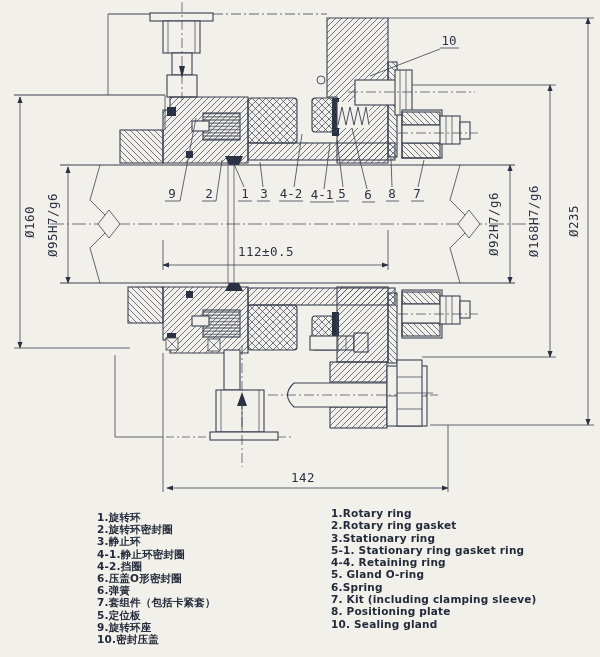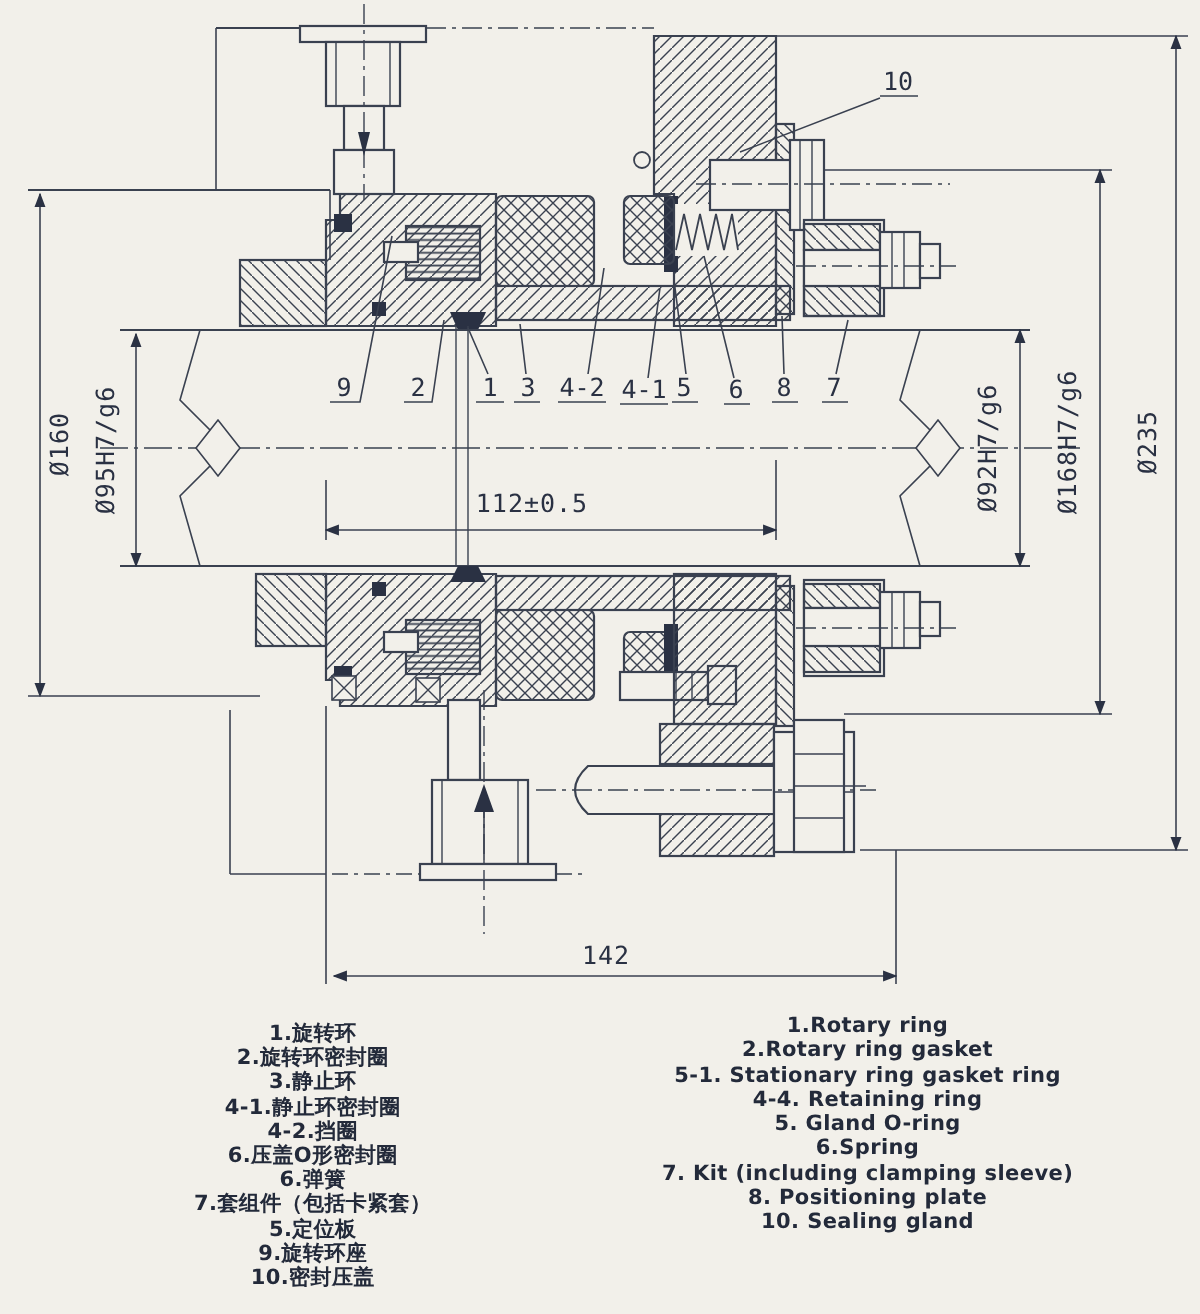--- a/index.html
+++ b/index.html
@@ -10,21 +10,21 @@
   }
   .stage svg { position:absolute; top:0; left:0; }
   svg text {
     font-family:"DejaVu Sans Mono","Liberation Mono",monospace;
     fill:#2a3143;
   }
   .dimtxt { font-size:12.5px; letter-spacing:0.5px; }
   .callout { font-size:12.5px; }
   .plist {
     position:absolute; list-style:none; margin:0; padding:0;
-    font-weight:bold; color:#232a3a; letter-spacing:0.2px;text-align:center;
+    font-weight:bold; color:#232a3a; letter-spacing:0.2px;
   }
   .plist li { white-space:nowrap; }
   .plist-cn { left:97px; top:511px; font-size:10.5px; line-height:12.2px; }
   .plist-en { left:331px; top:507px; font-size:10.5px; line-height:12.3px; }
 </style>
 </head>
 <body>
 
 <div class="stage">
 
@@ -263,20 +263,21 @@
     <li>6.弹簧</li>
     <li>7.套组件（包括卡紧套）</li>
     <li>5.定位板</li>
     <li>9.旋转环座</li>
     <li>10.密封压盖</li>
   </ol>
 
   <ol class="plist plist-en">
     <li>1.Rotary ring</li>
     <li>2.Rotary ring gasket</li>
+    <li>3.Stationary ring</li>
     <li>5-1. Stationary ring gasket ring</li>
     <li>4-4. Retaining ring</li>
     <li>5. Gland O-ring</li>
     <li>6.Spring</li>
     <li>7. Kit (including clamping sleeve)</li>
     <li>8. Positioning plate</li>
     <li>10. Sealing gland</li>
   </ol>
 
 </div>

